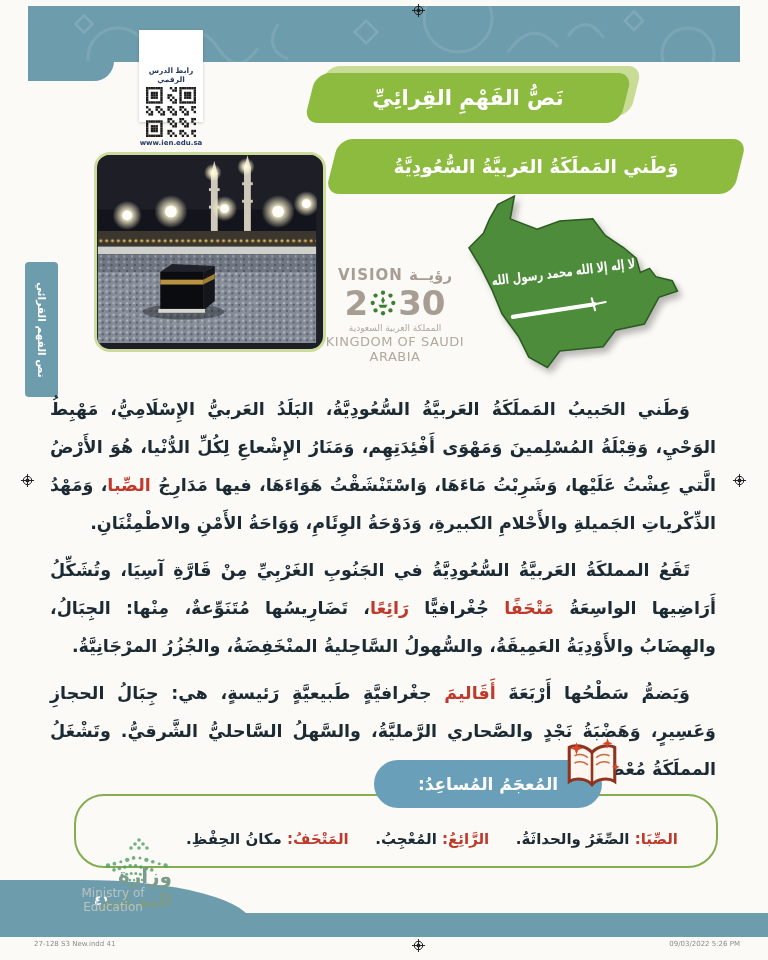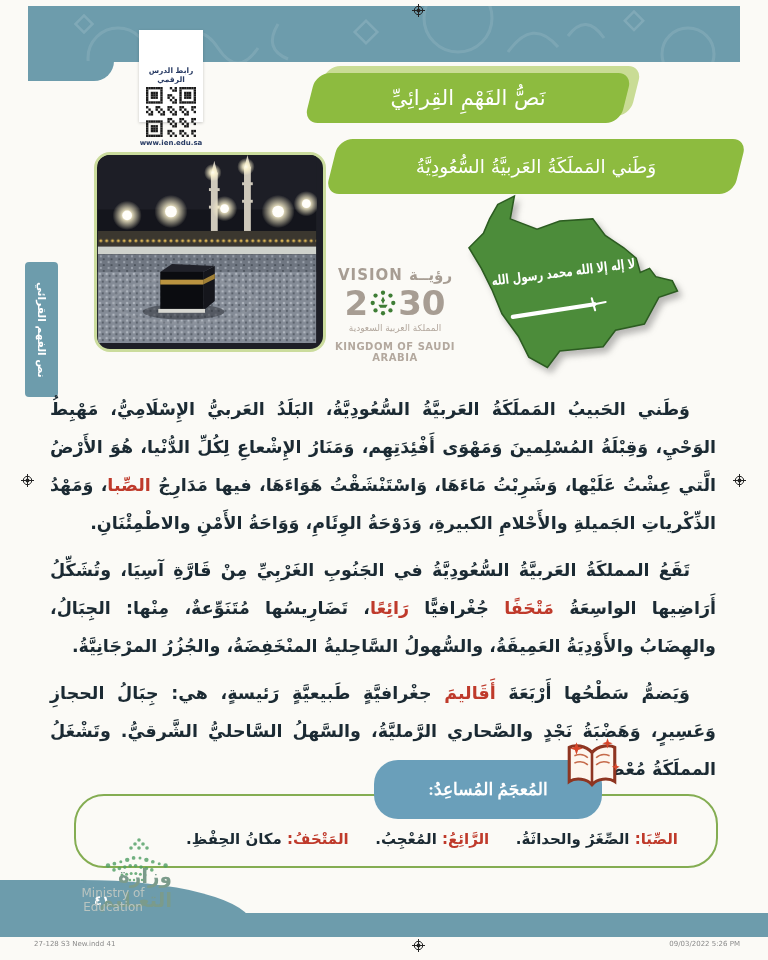--- a/index.html
+++ b/index.html
@@ -20,34 +20,34 @@
   .qr-label{font-size:7.5px;font-weight:bold;color:#273a63;direction:rtl;margin-bottom:3px;}
   .qr-url{font-size:7px;font-weight:bold;color:#273a63;margin-top:2px;}
 
   
   .banner1{position:absolute;left:310px;top:73px;width:316px;height:50px;z-index:2;}
   .banner2{position:absolute;left:332px;top:139px;width:408px;height:55px;z-index:2;}
   .banner-shadow{position:absolute;left:10px;top:-7px;right:-10px;bottom:7px;background:var(--green-light,#c9dc95);
     border-radius:14px;transform:skewX(-14deg);}
   .banner-main{position:absolute;inset:0;background:var(--green,#8dbb3f);border-radius:14px;transform:skewX(-14deg);}
   .banner-text{position:absolute;inset:0;display:flex;align-items:center;justify-content:center;
-    color:#fff;font-weight:normal;direction:rtl;}
+    color:#fff;font-weight:bold;direction:rtl;}
   .banner1 .banner-text{font-size:21px;}
   .banner2 .banner-text{font-size:18.5px;}
 
   
   .kaaba{position:absolute;left:94px;top:152px;width:226px;height:194px;border:3px solid #cbdc9d;
     border-radius:16px;overflow:hidden;background:#1d1e26;}
 
   
   .vision{position:absolute;left:323px;top:266px;width:144px;text-align:center;color:#a79d93;z-index:1;}
   .vision-row1{font-size:15px;font-weight:bold;letter-spacing:1px;}
   .vision-row2{font-size:34px;font-weight:bold;display:flex;align-items:center;justify-content:center;gap:1px;line-height:34px;margin-top:2px;}
   .vision-ar{font-size:9px;color:#b3a89e;direction:rtl;margin-top:3px;}
-  .vision-en{font-size:10px;color:#b3a89e;letter-spacing:.5px;margin-top:8px;font-weight:bold;}
+  .vision-en{font-size:13px;color:#b3a89e;letter-spacing:.5px;margin-top:1px;}
 
   
   .map{position:absolute;left:438px;top:194px;width:258px;height:188px;}
   .map svg{filter:drop-shadow(4px 5px 3px rgba(60,60,60,.35));}
 
   
   .side-tab{position:absolute;left:25px;top:262px;width:33px;height:135px;background:var(--band,#6d9cac);
     border-radius:4px;display:flex;align-items:center;justify-content:center;}
   .side-tab span{writing-mode:vertical-rl;color:#fff;font-size:10.5px;font-weight:bold;letter-spacing:1px;}
 
@@ -58,23 +58,23 @@
   .body-text .red{color:var(--red,#c0392b);}
 
   
   .dict-box{position:absolute;left:74px;top:794px;width:644px;height:74px;border:2.5px solid #84ad52;
     border-radius:30px;box-sizing:border-box;}
   .dict-entries{position:absolute;inset:0;display:flex;direction:rtl;align-items:center;
     justify-content:space-between;padding:16px 38px 0 110px;font-size:15px;font-weight:bold;}
   .dict-entry{white-space:nowrap;text-align:center;}
   .dict-entry .term{color:var(--red,#c0392b);}
   .dict-entry .def{color:var(--ink,#1b2a33);}
-  .dict-label{position:absolute;left:374px;top:760px;width:228px;height:59px;background:var(--label-blue,#6a9fba);
+  .dict-label{position:absolute;left:374px;top:760px;width:228px;height:48px;background:var(--label-blue,#6a9fba);
     border-radius:24px;display:flex;align-items:center;justify-content:center;direction:rtl;
-    color:#fff;font-size:17px;font-weight:bold;z-index:3;font-family:Liberation Serif, serif;}
+    color:#fff;font-size:17px;font-weight:bold;z-index:3;}
   .dict-icon{position:absolute;left:562px;top:736px;width:60px;height:58px;z-index:4;}
 
   
   .moe-dots{position:absolute;left:96px;top:836px;width:86px;height:50px;z-index:4;}
   .moe-ar{position:absolute;left:40px;top:864px;width:132px;direction:rtl;
     color:#7b9b8b;font-size:20px;font-weight:bold;z-index:4;}
   .moe-en{position:absolute;left:58px;top:886px;width:110px;text-align:center;
     color:#b9c4c0;font-size:12px;z-index:4;}
   .bottom-blob{position:absolute;left:0;top:880px;width:252px;height:45px;background:var(--band,#6d9cac);
     border-top-right-radius:170px 45px;z-index:1;}

